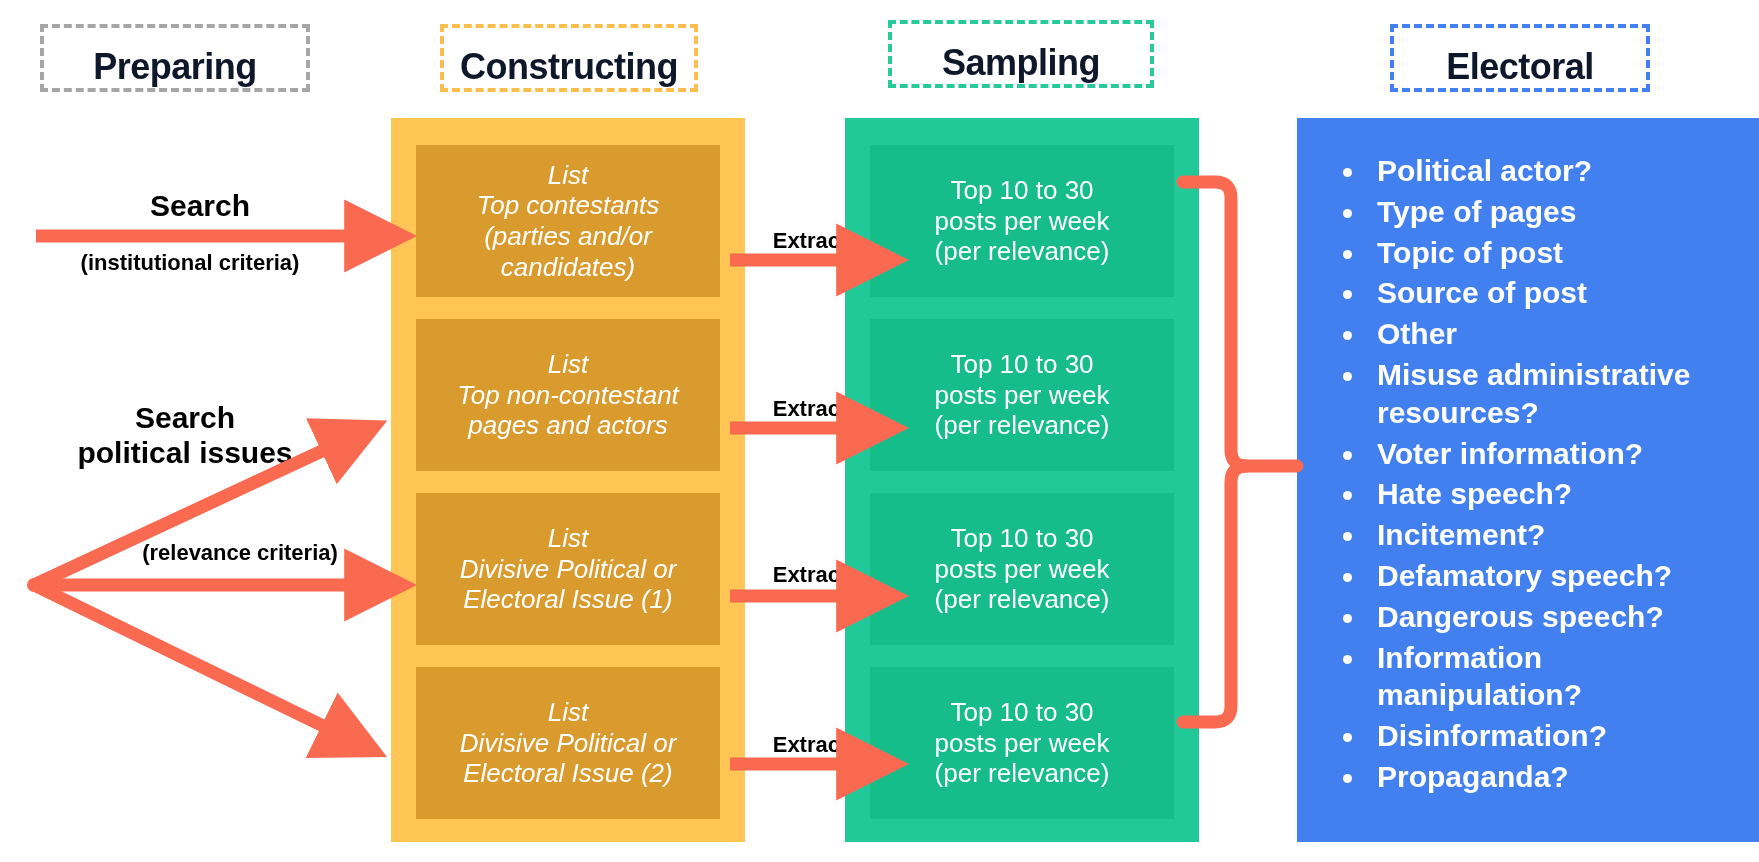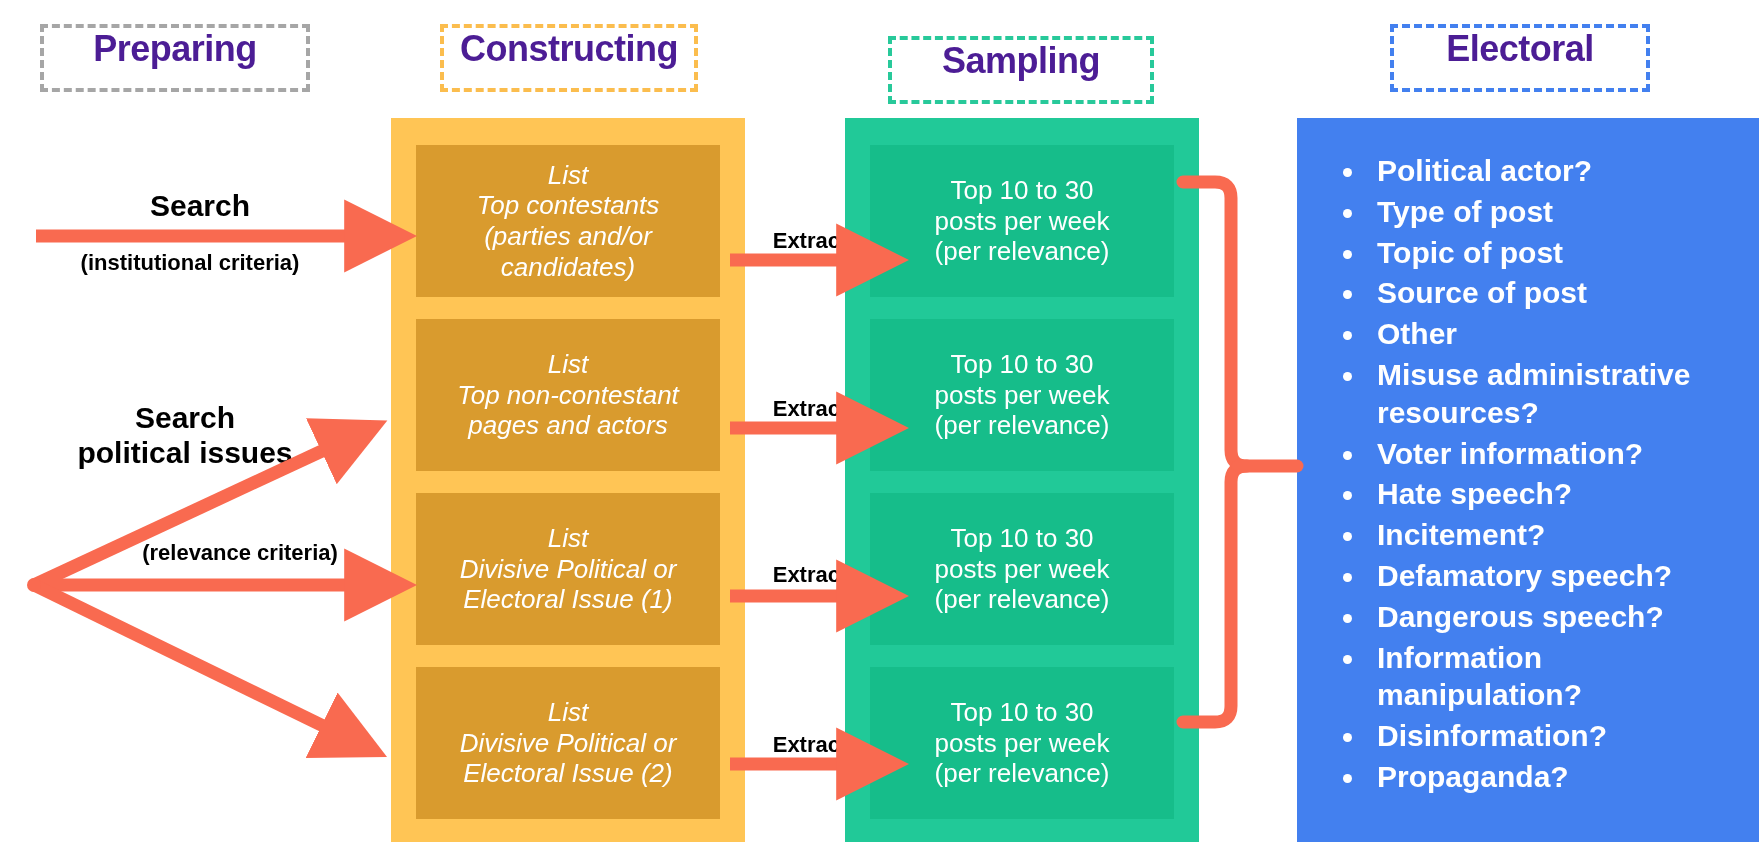--- a/index.html
+++ b/index.html
@@ -16,31 +16,31 @@
     height: 862px;
     background: #ffffff;
     overflow: hidden;
   }
 
   
   .stage-chip {
     position: absolute;
     box-sizing: border-box;
     display: flex;
-    align-items: flex-start;
+    align-items: flex-end;
     justify-content: center;
     font-weight: bold;
     font-size: 36px;
-    color: #4c1d95;
+    color: #0f172a;
     letter-spacing: -0.5px;
     white-space: nowrap;
   }
   .chip-preparing   { left: 40px;   top: 24px;  width: 270px; height: 68px; border: 4px dashed #a6a6a6; }
   .chip-constructing{ left: 440px;  top: 24px;  width: 258px; height: 68px; border: 4px dashed #fbbd4e; }
-  .chip-sampling    { left: 888px;  top: 36px;  width: 266px; height: 68px; border: 4px dashed #28c99a; }
+  .chip-sampling    { left: 888px;  top: 20px;  width: 266px; height: 68px; border: 4px dashed #28c99a; }
   .chip-analysing   { left: 1390px; top: 24px;  width: 260px; height: 68px; border: 4px dashed #4380ef; }
 
   
   .panel {
     position: absolute;
     box-sizing: border-box;
   }
   .panel-constructing { left: 391px;  top: 118px; width: 354px; height: 724px; background: #ffc555; font-style: italic; }
   .panel-sampling     { left: 845px;  top: 118px; width: 354px; height: 724px; background: #21c998; }
   .panel-analysing    { left: 1297px; top: 118px; width: 462px; height: 724px; background: #4380ef; }
@@ -200,21 +200,21 @@
     <div class="card card-green row-4">
       <div class="line-top">Top 10 to 30</div>
       <div class="line-sub">posts per week</div>
       <div class="line-sub">(per relevance)</div>
     </div>
   </div>
 
   <div class="panel panel-analysing">
     <ul class="bullet-list" id="analysing-list">
         <li><span class="dot"></span><span>Political actor?</span></li>
-        <li><span class="dot"></span><span>Type of post</span></li>
+        <li><span class="dot"></span><span>Type of pages</span></li>
         <li><span class="dot"></span><span>Topic of post</span></li>
         <li><span class="dot"></span><span>Source of post</span></li>
         <li><span class="dot"></span><span>Other</span></li>
         <li><span class="dot"></span><span>Misuse administrative resources?</span></li>
         <li><span class="dot"></span><span>Voter information?</span></li>
         <li><span class="dot"></span><span>Hate speech?</span></li>
         <li><span class="dot"></span><span>Incitement?</span></li>
         <li><span class="dot"></span><span>Defamatory speech?</span></li>
         <li><span class="dot"></span><span>Dangerous speech?</span></li>
         <li><span class="dot"></span><span>Information manipulation?</span></li>

